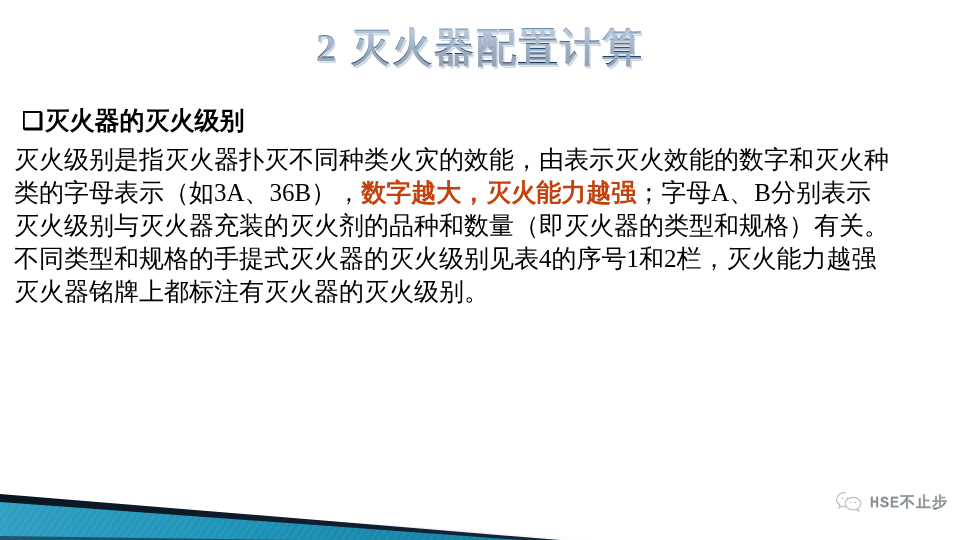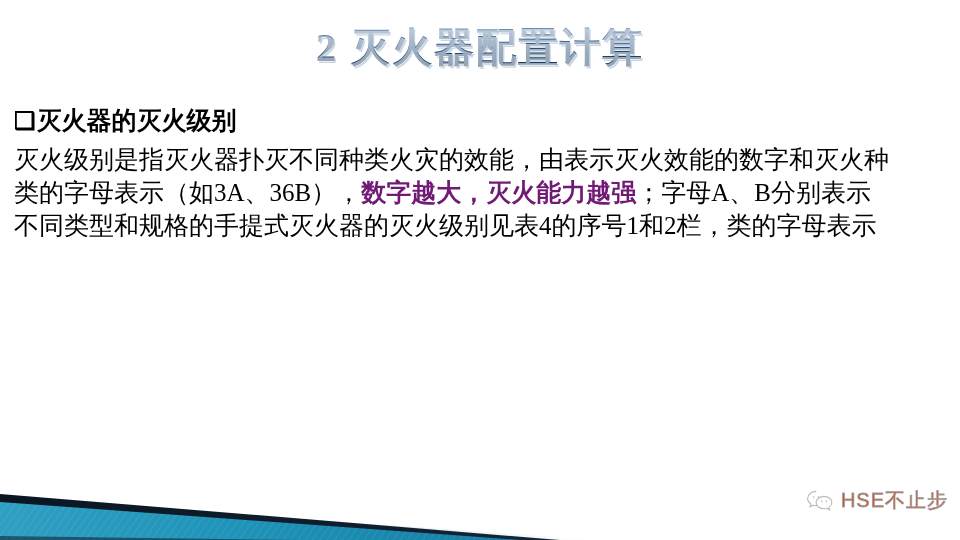--- a/index.html
+++ b/index.html
@@ -67,40 +67,40 @@
     left: 14px;
     top: 104px;
     width: 936px;
   }
   .bullet-line {
     font-family: "Liberation Serif", "DejaVu Serif", serif;
     font-size: 25px;
     font-weight: bold;
     color: #000000;
     line-height: 34px;
-    margin: 0 0 5px 0;
+    margin: 0 0 5px 8px;
     white-space: nowrap;
   }
   .bullet-box {
     display: inline-block;
     font-weight: bold;
     font-size: 24px;
     margin-right: 1px;
   }
   .para-line {
     font-family: "Liberation Serif", "DejaVu Serif", serif;
     font-size: 25px;
     color: #000000;
     line-height: 33px;
     margin: 0;
     white-space: nowrap;
     letter-spacing: 0px;
   }
   .red {
-    color: #701a75;
+    color: #c2410c;
     font-weight: bold;
   }
 
   
   .deco {
     position: absolute;
     left: 0;
     bottom: 0;
     width: 960px;
     height: 130px;
@@ -113,24 +113,24 @@
     position: absolute;
     right: 12px;
     bottom: 26px;
     display: flex;
     align-items: center;
     gap: 7px;
     z-index: 3;
     opacity: 0.9;
   }
   .wm-text {
-    font-family: Liberation Sans, sans-serif;
-    font-size: 20px;
+    font-family: Liberation Mono, monospace;
+    font-size: 15px;
     letter-spacing: 1px;
-    color: #c2410c;
+    color: #0c4a6e;
     -webkit-text-stroke: 0.8px #9a9a9a;
     text-shadow: 0 0 1px #bdbdbd;
   }
 </style>
 </head>
 <body>
 
 <div id="slide">
 
   <div class="slide-title-shadow" aria-hidden="true">
@@ -151,24 +151,32 @@
       <p class="para-line">
         <span>灭火级别是指灭火器扑灭不同种类火灾的效能，由表示灭火效能的数字和灭火种</span>
       </p>
       <p class="para-line">
         <span>类的字母表示（如3A、36B），</span><span class="red">数字越大，灭火能力越强</span><span>；字母A、B分别表示</span>
       </p>
     </div>
 
     <div>
       <p class="para-line">
-        <span>不同类型和规格的手提式灭火器的灭火级别见表4的序号1和2栏，类的字母表示</span>
-      </p>
-    </div>
-
+        <span>灭火级别与灭火器充装的灭火剂的品种和数量（即灭火器的类型和规格）有关。</span>
+      </p>
+      <p class="para-line">
+        <span>不同类型和规格的手提式灭火器的灭火级别见表4的序号1和2栏，灭火能力越强</span>
+      </p>
+    </div>
+
+    <div>
+      <p class="para-line">
+        <span>灭火器铭牌上都标注有灭火器的灭火级别。</span>
+      </p>
+    </div>
 
   </div>
 
   <svg class="deco" viewBox="0 0 960 130" preserveAspectRatio="none">
     <defs>
       <linearGradient id="tealGrad" x1="0" y1="0" x2="1" y2="0">
         <stop offset="0%" stop-color="#2f9fc2"></stop>
         <stop offset="45%" stop-color="#1f93b8"></stop>
         <stop offset="100%" stop-color="#157fa3"></stop>
       </linearGradient>

